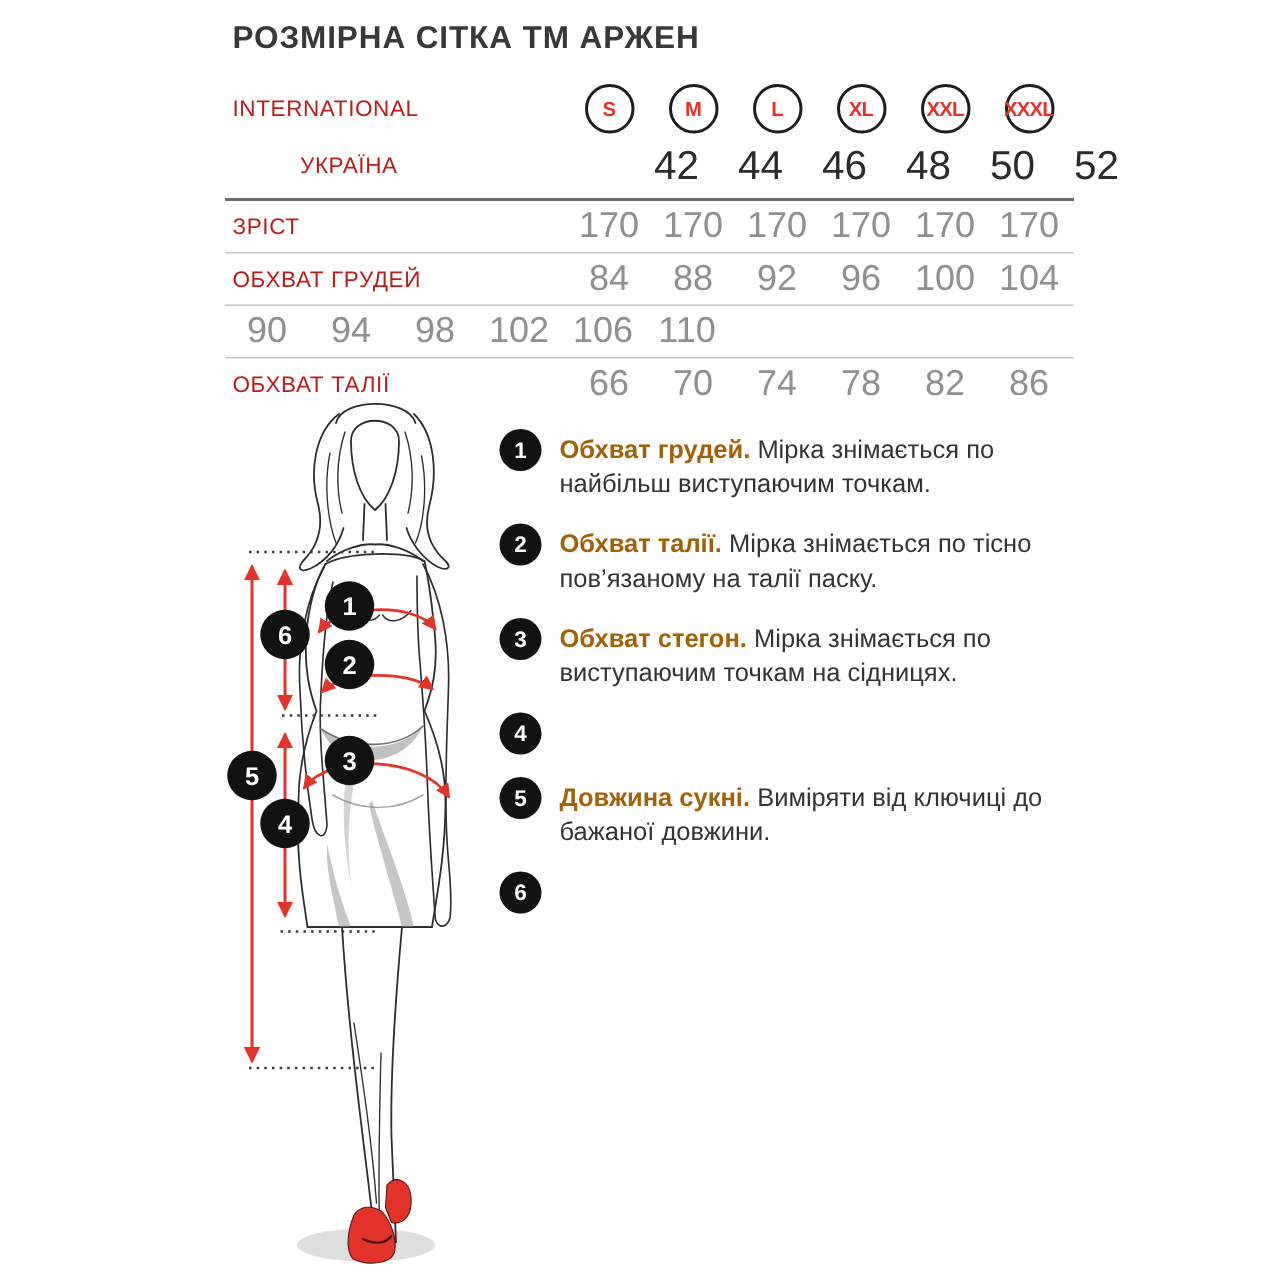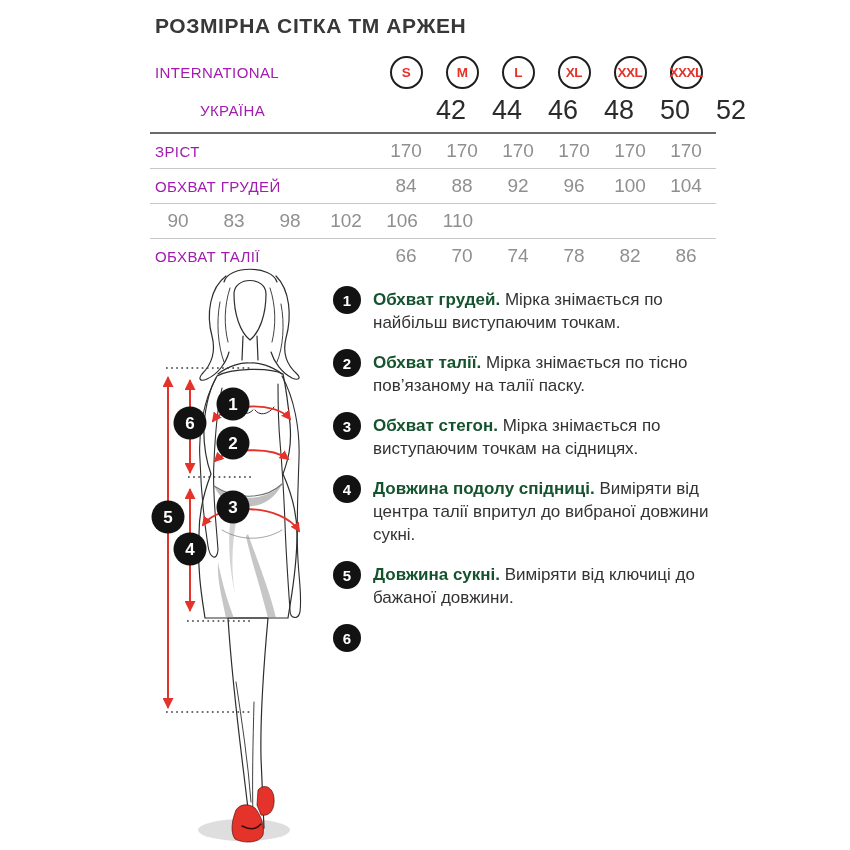--- a/index.html
+++ b/index.html
@@ -17,52 +17,52 @@
     position:absolute;left:155px;top:14px;
     font-size:21px;font-weight:600;letter-spacing:.6px;
     color:#383838;
   }
 
   
   .size-table{position:absolute;left:150px;top:50px;width:566px;}
   .t-row{display:flex;align-items:center;}
   .t-label{
     width:228px;flex:0 0 228px;
-    font-size:15px;letter-spacing:.4px;color:#a21caf;
+    font-size:15px;letter-spacing:.4px;color:#b91c1c;
     padding-left:5px;text-transform:uppercase;
   }
   .t-cell{width:56px;flex:0 0 56px;text-align:center;}
   .row-intl{height:44px;}
   .row-ua{height:32px;margin-bottom:6px;margin-left:45px;}
   .row-data{height:34px;}
   .size-circle{
     display:inline-flex;align-items:center;justify-content:center;
     width:33px;height:33px;border:2px solid #1e1e1e;border-radius:50%;
     color:var(--red);font-size:13.5px;font-weight:bold;letter-spacing:-.5px;
     white-space:nowrap;
   }
   .ua-num{font-size:27px;font-weight:500;color:#2b2b2b;}
-  .val{font-size:19px;color:var(--value-gray);}
+  .val{font-size:24px;color:var(--value-gray);}
   .t-divider{height:0;border-top:1px solid #c7c7c7;}
   .t-divider.dark{border-top:2px solid #6a6a6a;}
 
   
   .legend{
     position:absolute;left:333px;top:288px;width:400px;
     display:flex;flex-direction:column;gap:17px;
   }
   .legend-item{display:flex;gap:12px;}
   .legend-badge{
     flex:0 0 28px;width:28px;height:28px;border-radius:50%;
     background:var(--badge);color:#fff;
     display:flex;align-items:center;justify-content:center;
     font-size:15px;font-weight:bold;margin-top:-2px;
   }
   .legend-text{font-size:17px;line-height:23px;color:#333;width:352px;}
-  .legend-text b{color:#14532d;}
+  .legend-text b{color:#a16207;}
 
   
   .figure-wrap{position:absolute;left:130px;top:262px;width:210px;height:588px;}
   .sketch-stroke{fill:none;stroke:#2d2d2d;stroke-width:1.2;stroke-linecap:round;}
   .red-stroke{fill:none;stroke:var(--red);stroke-width:2;stroke-linecap:round;}
   .red-curve{fill:none;stroke:var(--red);stroke-width:1.8;stroke-linecap:round;}
   .red-fill{fill:var(--red);}
   .dotted{fill:none;stroke:#3c3c3c;stroke-width:1.7;stroke-dasharray:1.7 3.4;}
   .badge-circle{fill:var(--badge);}
   .badge-num{fill:#ffffff;font-family:"Liberation Sans",sans-serif;font-size:17px;font-weight:bold;text-anchor:middle;}
@@ -129,21 +129,21 @@
       <div class="t-cell val">92</div>
       <div class="t-cell val">96</div>
       <div class="t-cell val">100</div>
       <div class="t-cell val">104</div>
     </div>
 
     <div class="t-divider"></div>
 
     <div class="t-row row-data">
       <div class="t-cell val">90</div>
-      <div class="t-cell val">83</div>
+      <div class="t-cell val">94</div>
       <div class="t-cell val">98</div>
       <div class="t-cell val">102</div>
       <div class="t-cell val">106</div>
       <div class="t-cell val">110</div>
     </div>
 
     <div class="t-divider"></div>
 
     <div class="t-row row-data">
       <div class="t-label">ОБХВАТ ТАЛІЇ</div>
@@ -271,21 +271,20 @@
       <div class="legend-text"><b>Обхват талії.</b> <span>Мірка знімається по тісно пов’язаному на талії паску.</span></div>
     </div>
 
     <div class="legend-item">
       <div class="legend-badge">3</div>
       <div class="legend-text"><b>Обхват стегон.</b> <span>Мірка знімається по виступаючим точкам на сідницях.</span></div>
     </div>
 
     <div class="legend-item">
       <div class="legend-badge">4</div>
-      <div class="legend-text"><b>Довжина подолу спідниці.</b> <span>Виміряти від центра талії впритул до вибраної довжини сукні.</span></div>
     </div>
 
     <div class="legend-item">
       <div class="legend-badge">5</div>
       <div class="legend-text"><b>Довжина сукні.</b> <span>Виміряти від ключиці до бажаної довжини.</span></div>
     </div>
 
     <div class="legend-item">
       <div class="legend-badge">6</div>
     </div>

